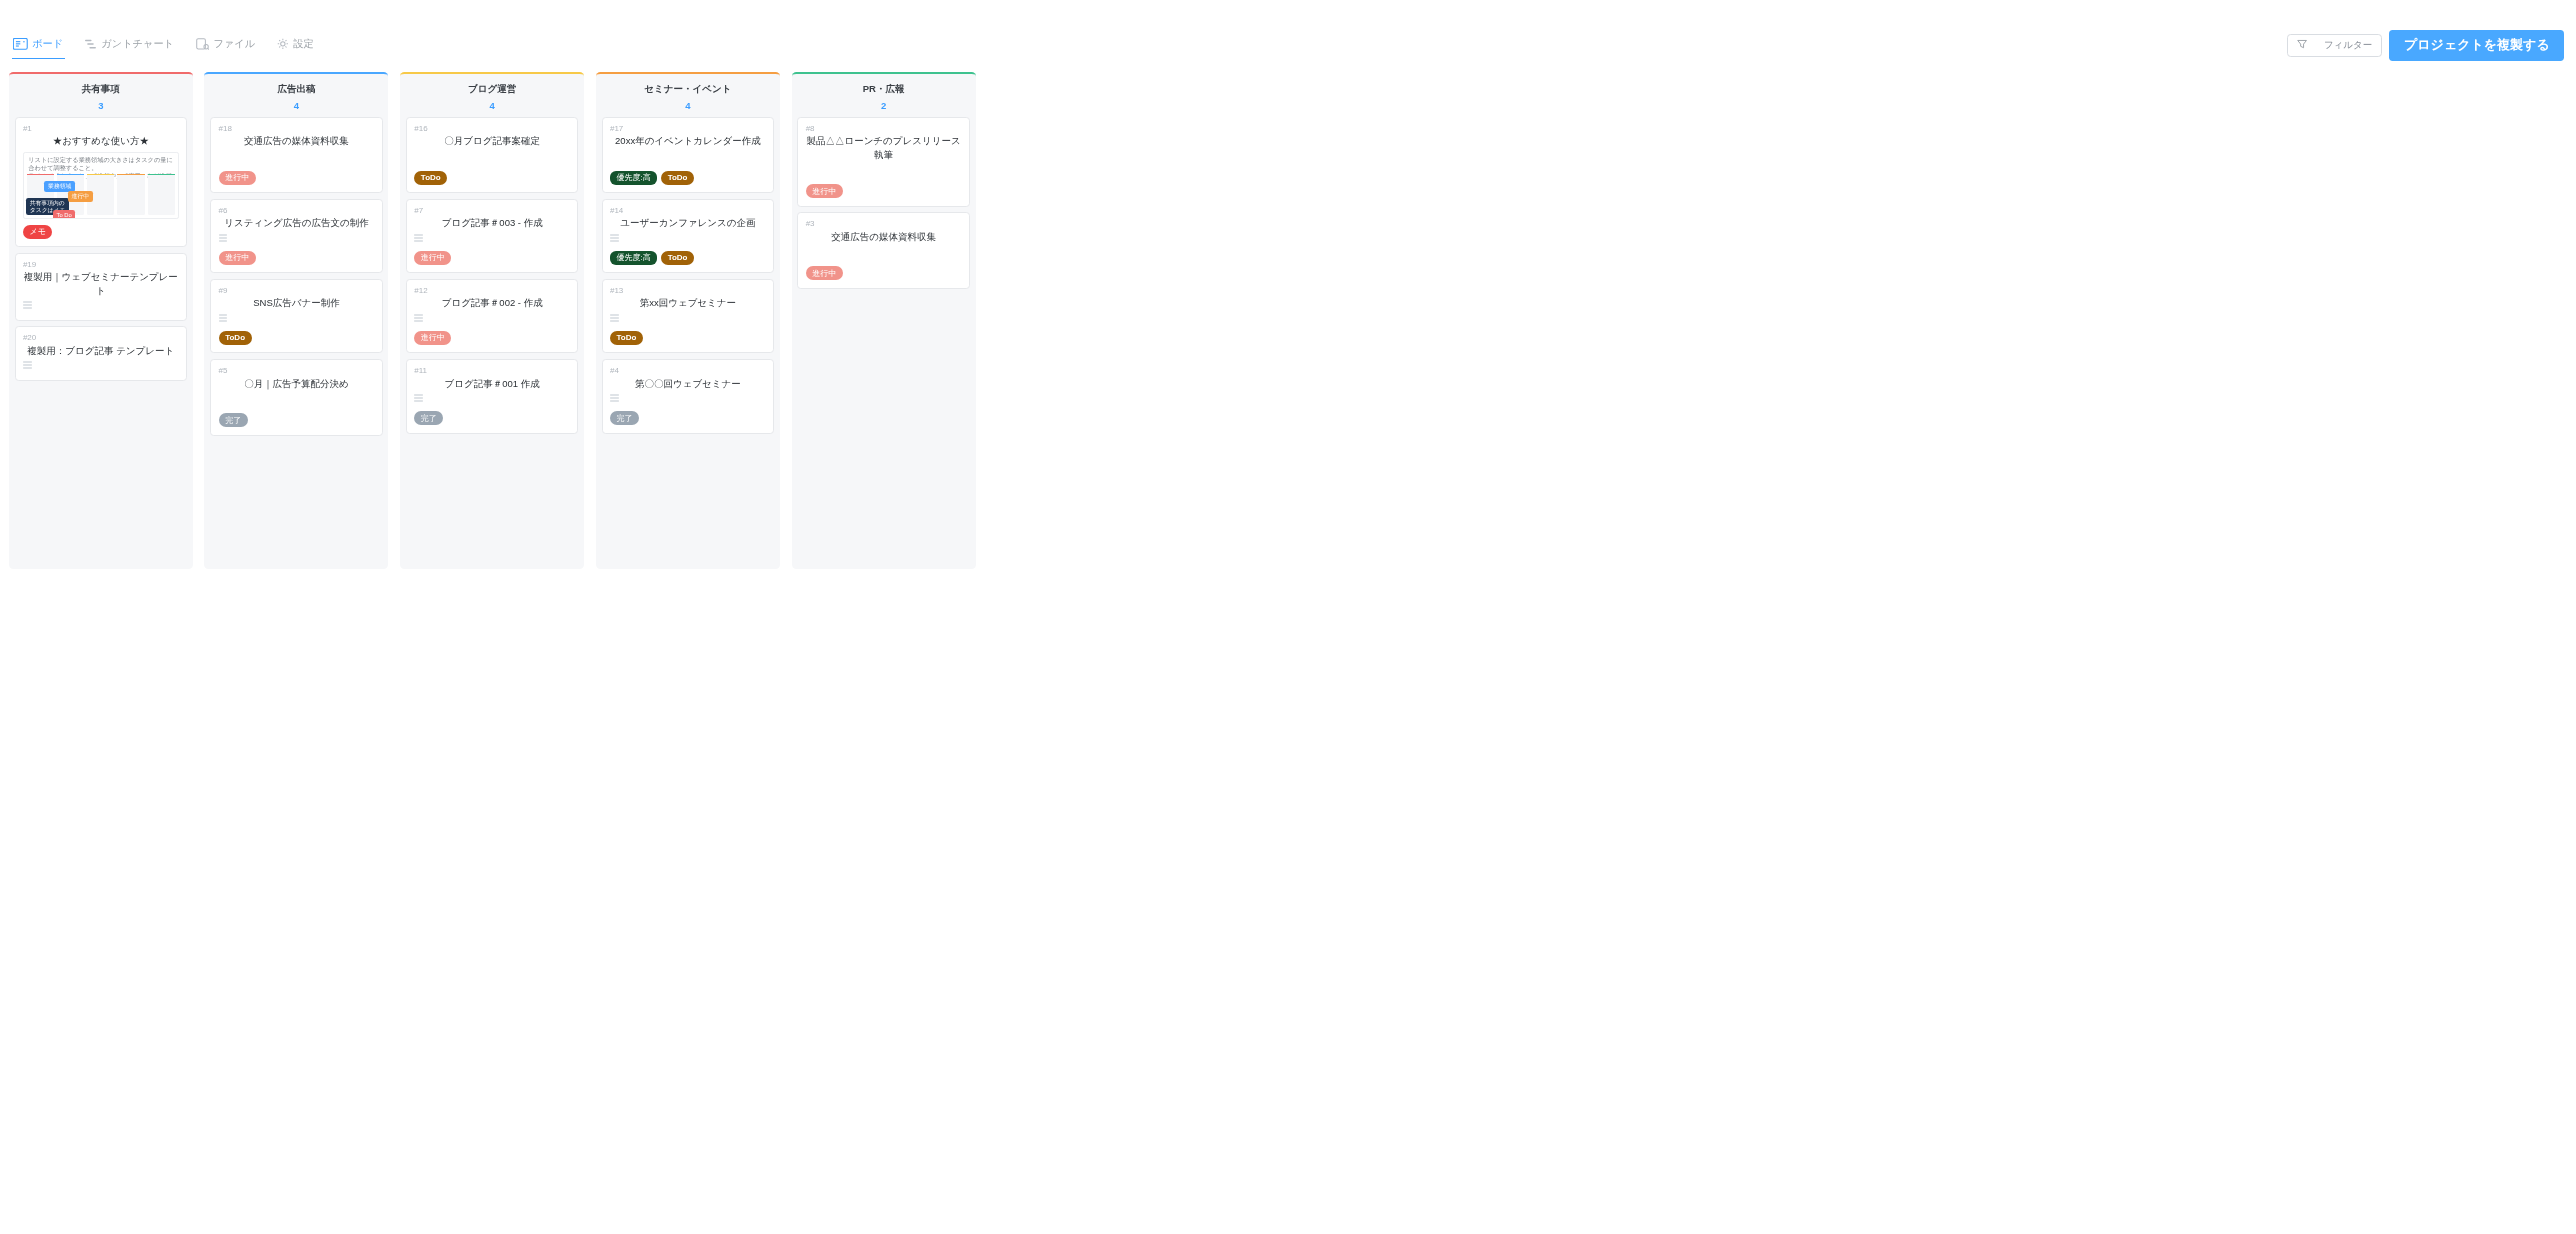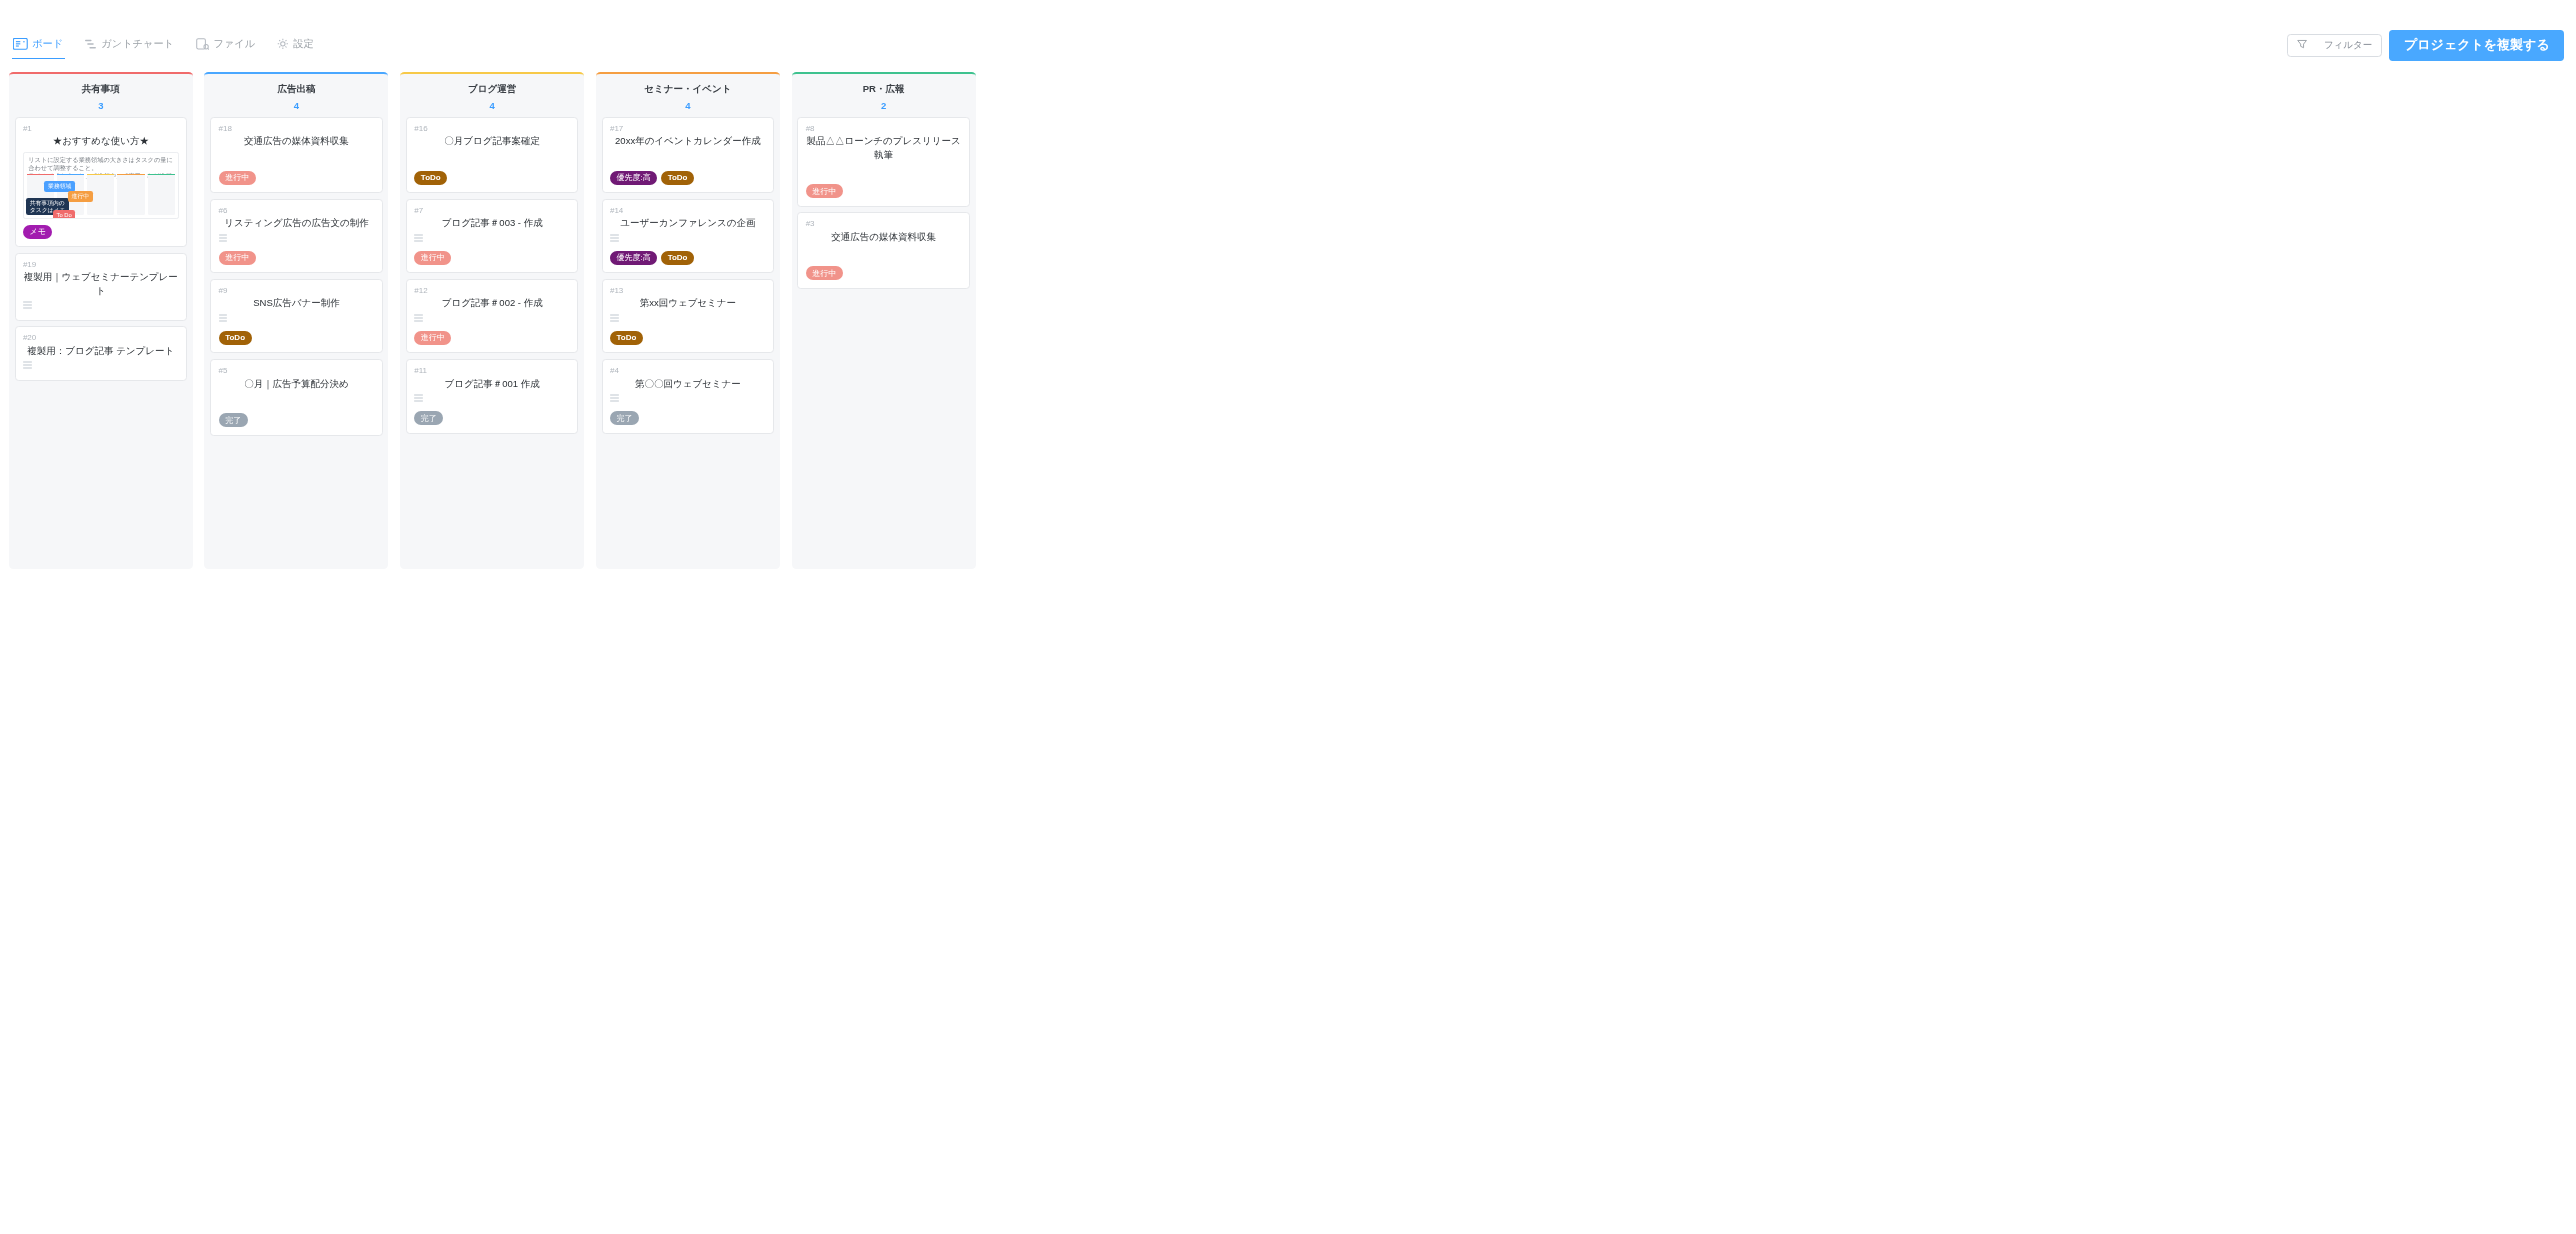--- a/index.html
+++ b/index.html
@@ -119,22 +119,22 @@
   .label {
     border-radius: 730px;
     font-size: 8px;
     padding: 1.5px 6.6px;
     color:#fff;
     line-height:1.4;
   }
   .label.todo   { background:#a16207;font-weight:bold; }
   .label.prog   { background:#f1938a; }
   .label.done   { background:#9aa6b2; }
-  .label.memo   { background:#a21caf; }
-  .label.prio   { background:#701a75; }
+  .label.memo   { background:#ef4444; }
+  .label.prio   { background:#14532d;border-radius:6px; }
 
   
   .preview {
     margin-top:4.4px;
     border:0.7px solid #eceef1;
     border-radius:2.2px;
     height:67px;
     position:relative;
     background:
       linear-gradient(#fff,#fff);

